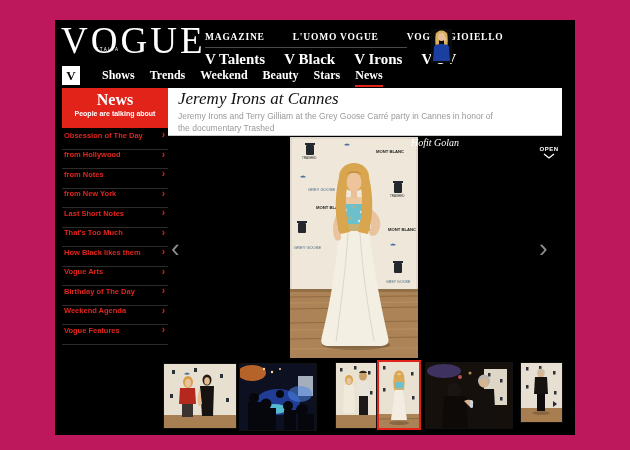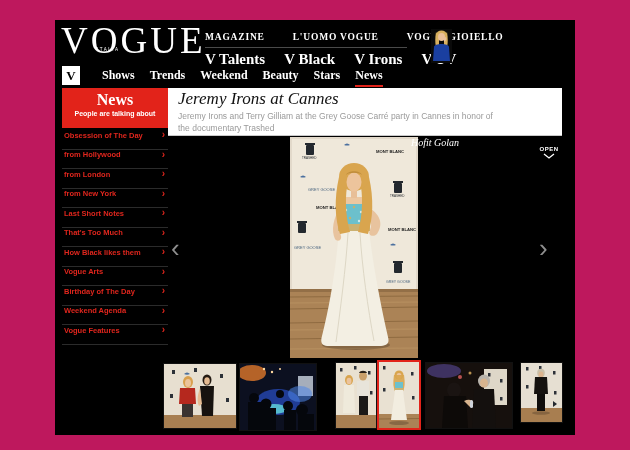--- a/index.html
+++ b/index.html
@@ -121,21 +121,21 @@
     <ul class="sidebar-list">
       <li>
         <span class="lbl">Obsession of The Day</span>
         <span class="chev">›</span>
         </li>
       <li>
         <span class="lbl">from Hollywood</span>
         <span class="chev">›</span>
         </li>
       <li>
-        <span class="lbl">from London</span>
+        <span class="lbl">from Notes</span>
         <span class="chev">›</span>
         </li>
       <li>
         <span class="lbl">from New York</span>
         <span class="chev">›</span>
         </li>
       <li>
         <span class="lbl">Last Short Notes</span>
         <span class="chev">›</span>
         </li>

